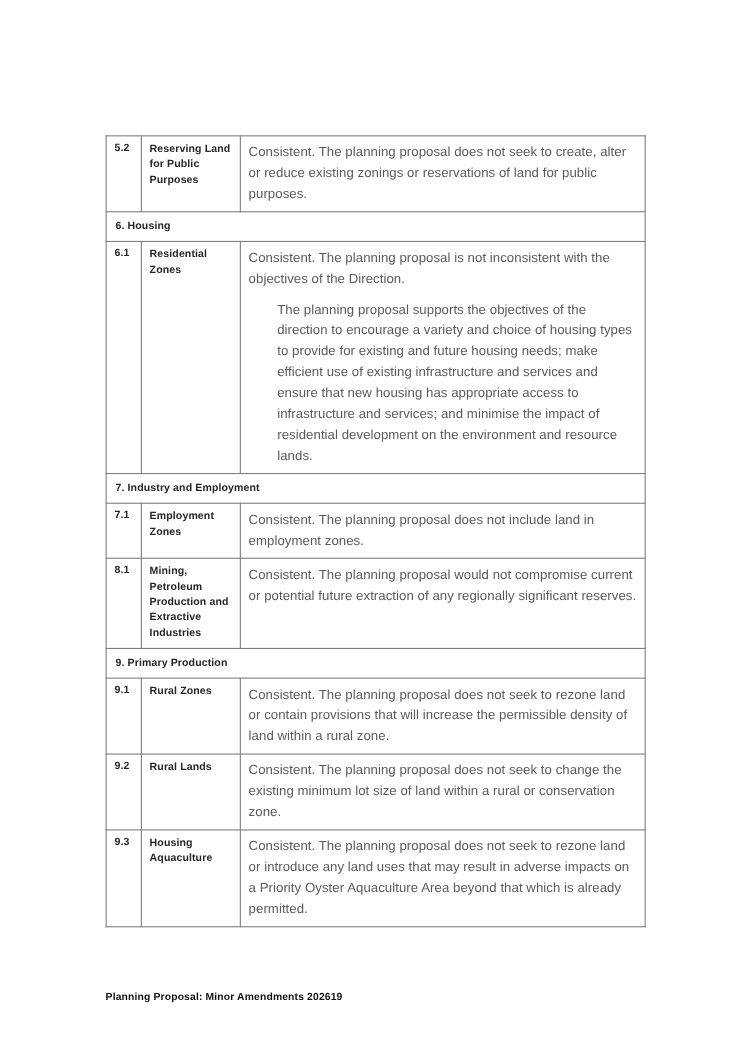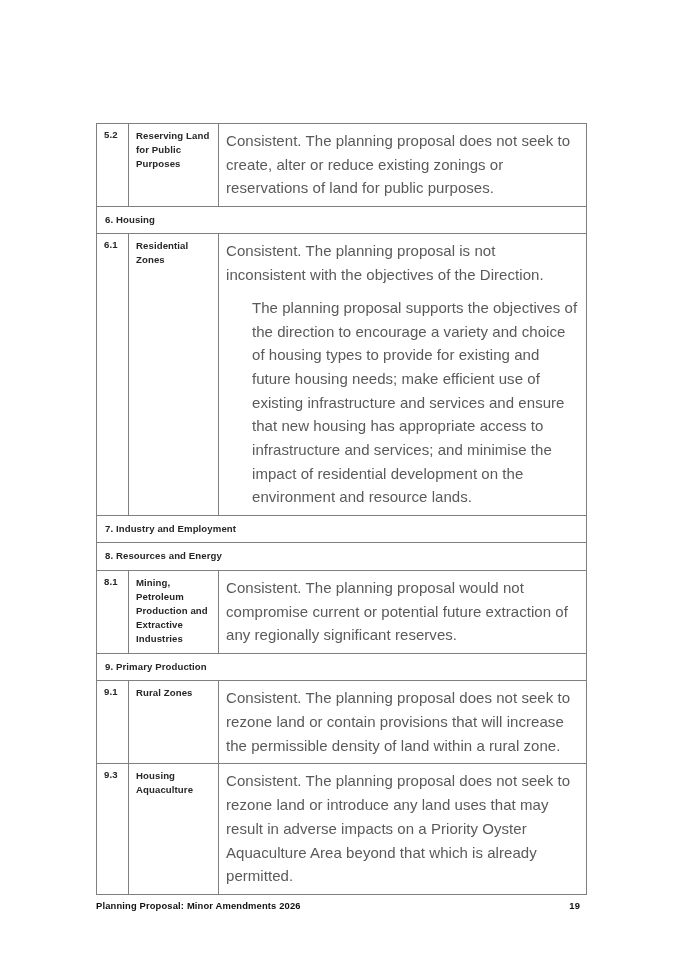--- a/index.html
+++ b/index.html
@@ -46,21 +46,21 @@
     letter-spacing: .1px;
   }
   .cell-title {
     font-size: 9.6px;
     font-weight: bold;
     color: #262626;
     line-height: 1.45;
     letter-spacing: .1px;
   }
   .cell-body {
-    font-size: 15px;
+    font-size: 12px;
     font-weight: normal;
     color: #5a5a5a;
     line-height: 1.58;
     letter-spacing: .05px;
   }
   .cell-body p {
     margin: 0;
   }
   .cell-body p + p {
     margin-top: 9px;
@@ -78,21 +78,21 @@
   }
   .row-tall-8 td { height: 62px; }
   .row-tall-9 td { height: 52px; }
 
   .footer {
     position: absolute;
     left: 96px;
     top: 884px;
     width: 484px;
     display: flex;
-    justify-content: space-between;
+    justify-content: flex-start;
     align-items: baseline;
   }
   .footer-text {
     font-size: 9.4px;
     font-weight: bold;
     color: #111111;
     letter-spacing: .15px;
   }
   .footer-page {
     font-size: 9.4px;
@@ -132,24 +132,28 @@
         <td class="cell-body">
           <p>Consistent. The planning proposal is not inconsistent with the objectives of the Direction.</p>
           <p>The planning proposal supports the objectives of the direction to encourage a variety and choice of housing types to provide for existing and future housing needs; make efficient use of existing infrastructure and services and ensure that new housing has appropriate access to infrastructure and services; and minimise the impact of residential development on the environment and resource lands.</p>
         </td>
       </tr>
 
       <tr class="section-row">
         <td class="section-label" colspan="3">7. Industry and Employment</td>
       </tr>
 
+      <tr>
+        <td class="cell-num">7.1</td>
+        <td class="cell-title">Employment Zones</td>
+        <td class="cell-body">
+          <p>Consistent. The planning proposal does not include land in employment zones.</p>
+        </td>
+      </tr>
 
-      <tr class="section-row">
-        <td class="section-label" colspan="3">8. Resources and Energy</td>
-      </tr>
 
       <tr class="row-tall-8">
         <td class="cell-num">8.1</td>
         <td class="cell-title">Mining, Petroleum Production and Extractive Industries</td>
         <td class="cell-body">
           <p>Consistent. The planning proposal would not compromise current or potential future extraction of any regionally significant reserves.</p>
         </td>
       </tr>
 
       <tr class="section-row">
@@ -157,20 +161,27 @@
       </tr>
 
       <tr>
         <td class="cell-num">9.1</td>
         <td class="cell-title">Rural Zones</td>
         <td class="cell-body">
           <p>Consistent. The planning proposal does not seek to rezone land or contain provisions that will increase the permissible density of land within a rural zone.</p>
         </td>
       </tr>
 
+      <tr>
+        <td class="cell-num">9.2</td>
+        <td class="cell-title">Rural Lands</td>
+        <td class="cell-body">
+          <p>Consistent. The planning proposal does not seek to change the existing minimum lot size of land within a rural or conservation zone.</p>
+        </td>
+      </tr>
 
       <tr class="row-tall-9">
         <td class="cell-num">9.3</td>
         <td class="cell-title">Housing Aquaculture</td>
         <td class="cell-body">
           <p>Consistent. The planning proposal does not seek to rezone land or introduce any land uses that may result in adverse impacts on a Priority Oyster Aquaculture Area beyond that which is already permitted.</p>
         </td>
       </tr>
 
     </tbody>

